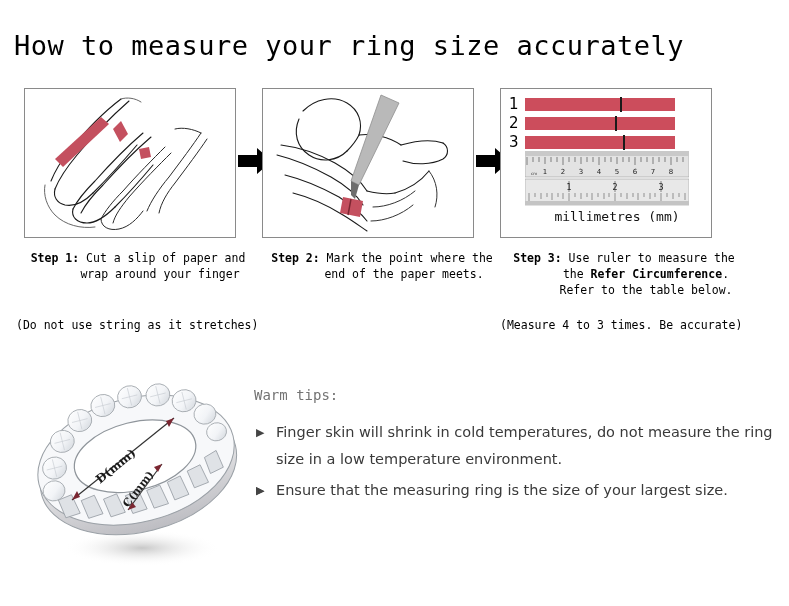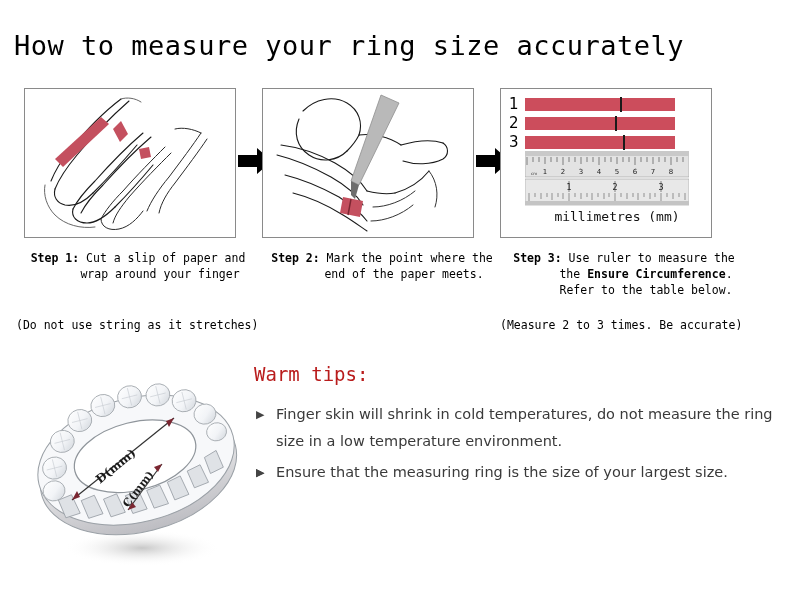--- a/index.html
+++ b/index.html
@@ -161,23 +161,24 @@
 
   
   .tips {
     position: absolute;
     left: 254px;
     top: 363px;
     width: 520px;
   }
   .tips-title {
     font-family: "DejaVu Sans Mono", monospace;
-    font-size: 19px;
-    color: #b91c1c;
+    font-size: 14px;
+    color: #737373;
     margin-bottom: 16px;
+    margin-top: 24px;
   }
   .tip {
     position: relative;
     padding-left: 22px;
     margin-bottom: 4px;
     font-family: "DejaVu Sans", sans-serif;
     font-size: 14.5px;
     line-height: 27px;
     color: #3a3a3a;
   }
@@ -409,26 +410,26 @@
     <span class="cap-line cap-indent">wrap around your finger</span>
   </div>
 
   <div class="caption caption-2">
     <span class="cap-line"><b>Step 2:</b><span> Mark the point where the</span></span>
     <span class="cap-line cap-indent">end of the paper meets.</span>
   </div>
 
   <div class="caption caption-3">
     <span class="cap-line"><b>Step 3:</b><span> Use ruler to measure the</span></span>
-    <span class="cap-line cap-indent-3"><span>the </span><b>Ensure Circumference</b><span>.</span></span>
+    <span class="cap-line cap-indent-3"><span>the </span><b>Refer Circumference</b><span>.</span></span>
     <span class="cap-line cap-indent-3">Refer to the table below.</span>
   </div>
 
   <div class="note note-1">(Do not use string as it stretches)</div>
-  <div class="note note-3">(Measure 2 to 3 times. Be accurate)</div>
+  <div class="note note-3">(Measure 4 to 3 times. Be accurate)</div>
 </div>
 
 <div class="ring-wrap">
   <svg width="230" height="230" viewBox="0 0 230 230">
     <defs>
       <linearGradient id="bandGrad" x1="0" y1="0" x2="0" y2="1">
         <stop offset="0%" stop-color="#ffffff"></stop>
         <stop offset="45%" stop-color="#e6e6e8"></stop>
         <stop offset="100%" stop-color="#bdbdc2"></stop>
       </linearGradient>

